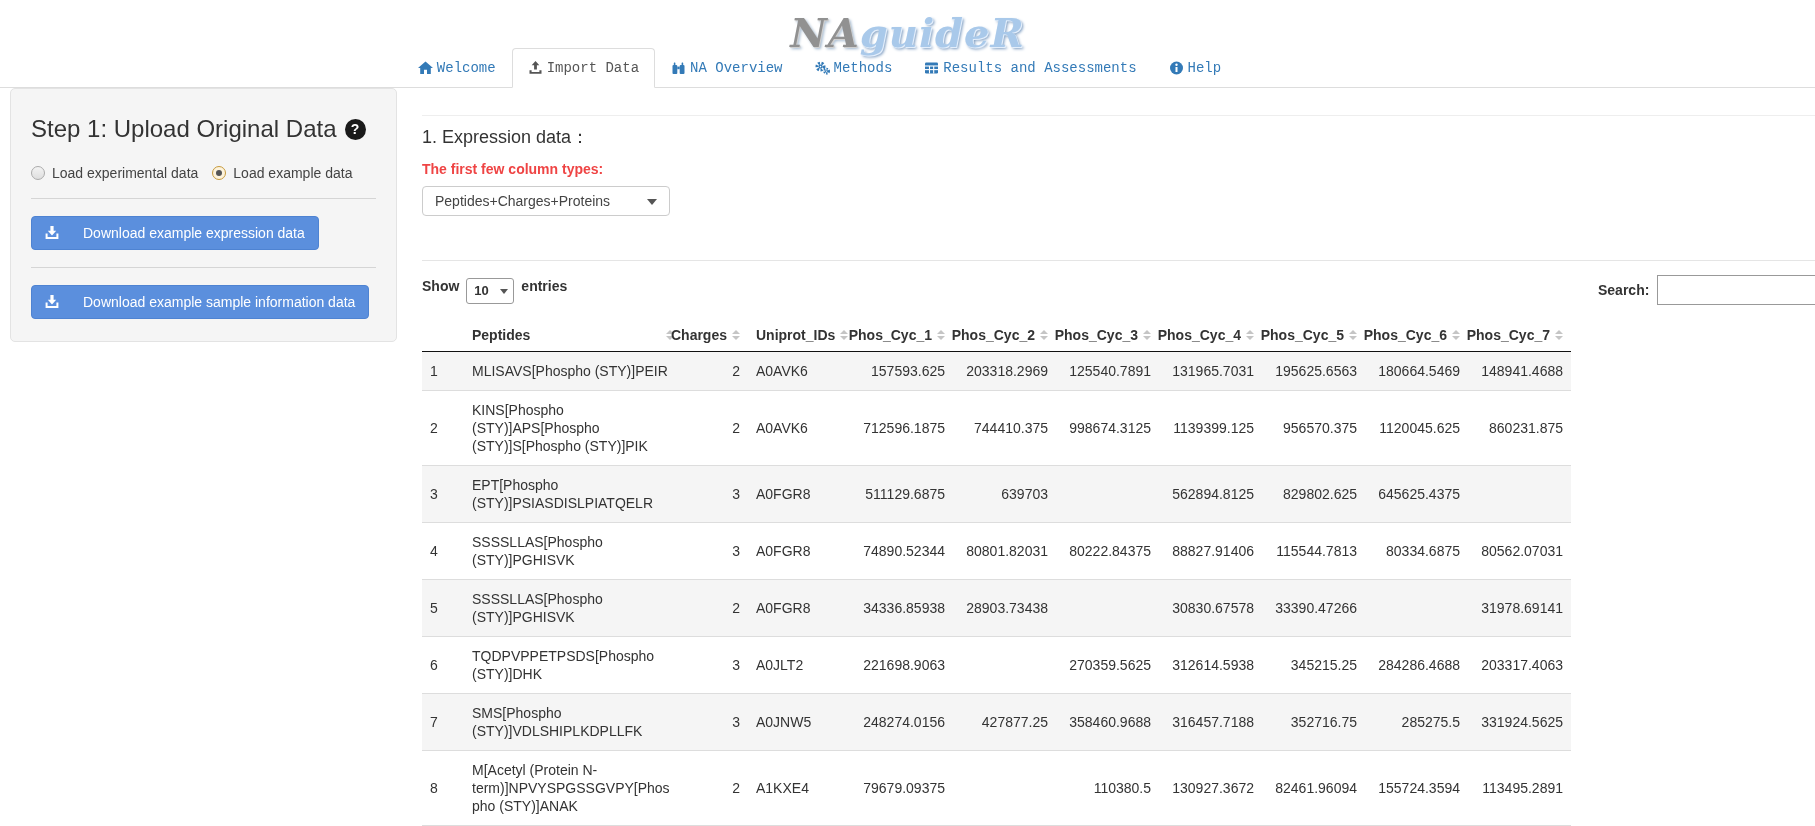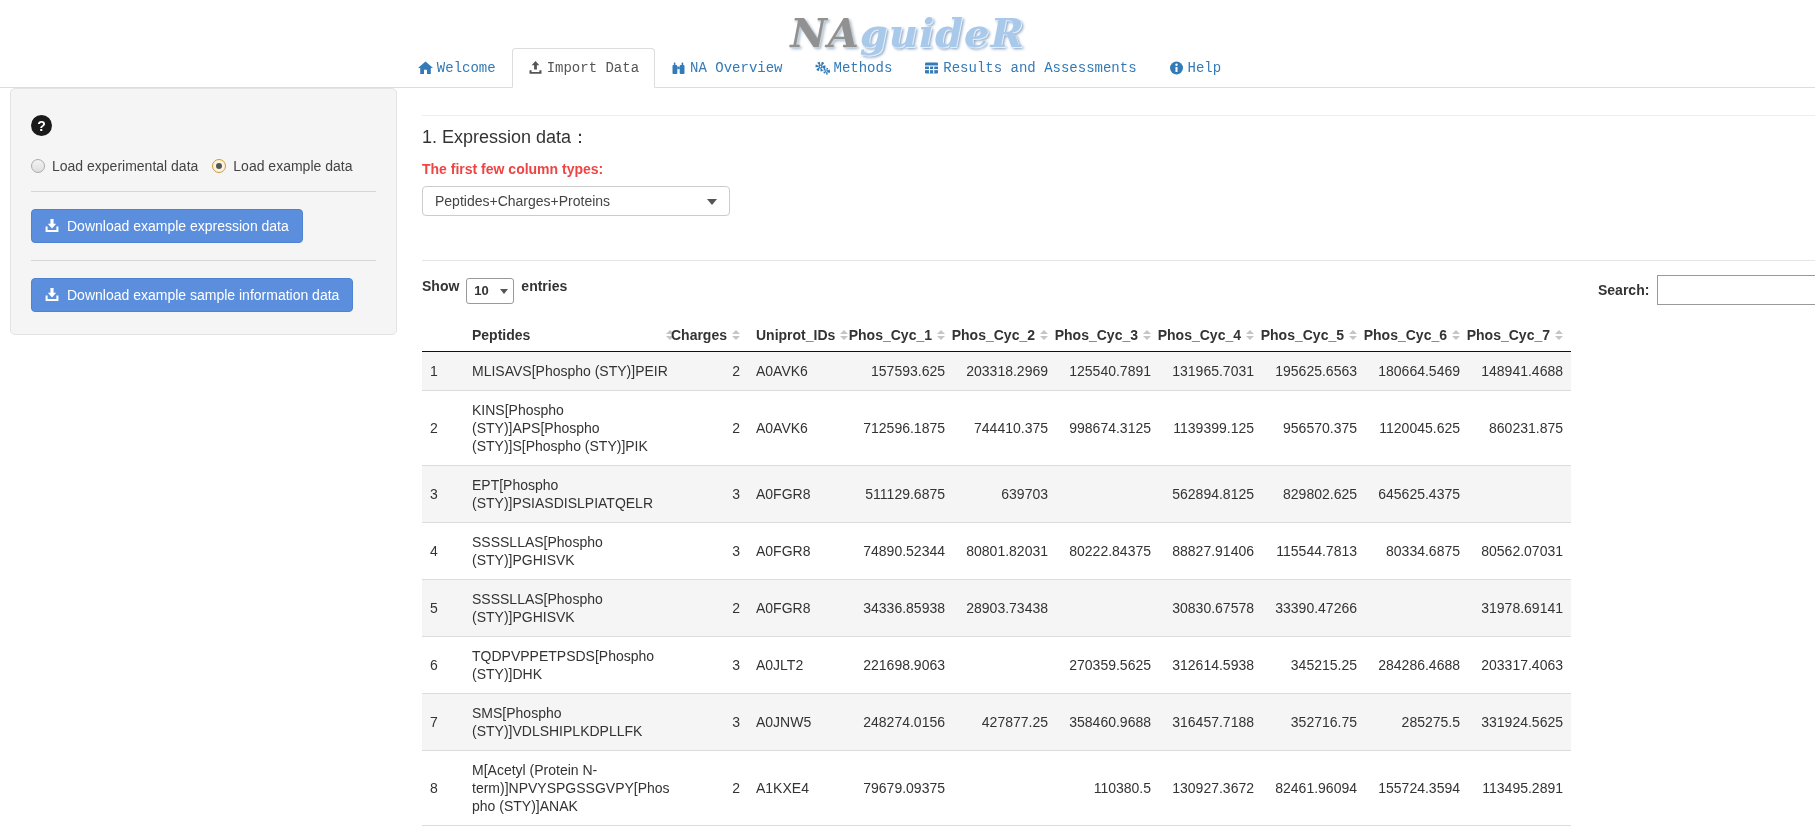--- a/index.html
+++ b/index.html
@@ -52,32 +52,32 @@
     width:14px; height:14px; border-radius:50%; border:1px solid #ababab;
     background:linear-gradient(#f3f3f3,#dedede); position:relative; flex:none;
   }
   .radio-circle.checked { border:1px solid #c79a3c; background:#fdf3dc; }
   .radio-circle.checked::after {
     content:""; position:absolute; left:3px; top:3px; width:6px; height:6px;
     border-radius:50%; background:#555;
   }
   .sidebar-hr { border:none; border-top:1px solid #d5d5d5; margin:17px 0; }
   .dl-btn {
-    display:inline-flex; align-items:center; gap:8px; cursor:pointer;
+    display:inline-flex; align-items:center; gap:24px; cursor:pointer;
     background:#5b8fdd; border:1px solid #4e83d2; color:#fff; border-radius:4px;
     padding:8px 13px; font-size:14px;
   }
   .dl-icon { width:14px; height:14px; display:inline-flex; }
   
   .main { flex:1; margin-left:25px; min-width:0; position:relative; }
   .main-top-hr { border:none; border-top:1px solid #eee; margin:27px 0 0 0; }
   .section-title { font-size:18px; line-height:22px; font-weight:normal; color:#333; margin:10px 0 0 0; }
   .field-label { font-weight:bold; font-size:14px; margin-top:13px; color:#ef4444; }
   .fake-select {
-    margin-top:9px; width:308px; height:30px; background:#fff; border:1px solid #ccc;
+    margin-top:9px; width:248px; height:30px; background:#fff; border:1px solid #ccc;
     border-radius:4px; padding:0 30px 0 12px; line-height:28px; color:#444;
     position:relative; cursor:pointer; font-size:14px;
   }
   .caret-down {
     position:absolute; right:12px; top:12px; width:0; height:0;
     border-left:5px solid transparent; border-right:5px solid transparent;
     border-top:6px solid #555;
   }
   .mid-hr { border:none; border-top:1px solid #e5e5e5; margin:44px 0 0 0; }
   
@@ -196,20 +196,21 @@
         </span>
       <span>Help</span>
     </li>
   </ul>
 </div>
 
 <div class="body-row">
 
   <div class="sidebar-panel">
     <h3 class="panel-title">
+      <span>Step 1: Upload Original Data</span>
       <span class="q-icon">?</span>
     </h3>
     <div class="radio-row">
       <span class="radio-opt">
         <span class="radio-circle"></span>
         <span>Load experimental data</span>
       </span>
       <span class="radio-opt">
         <span class="radio-circle checked"></span>
         <span>Load example data</span>

